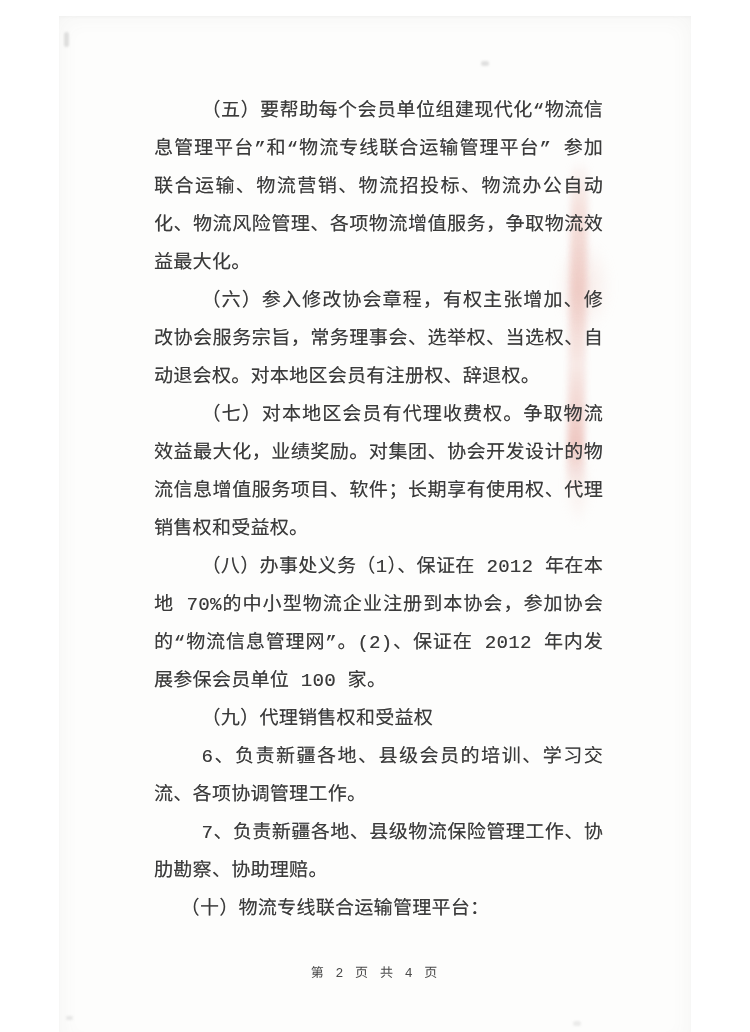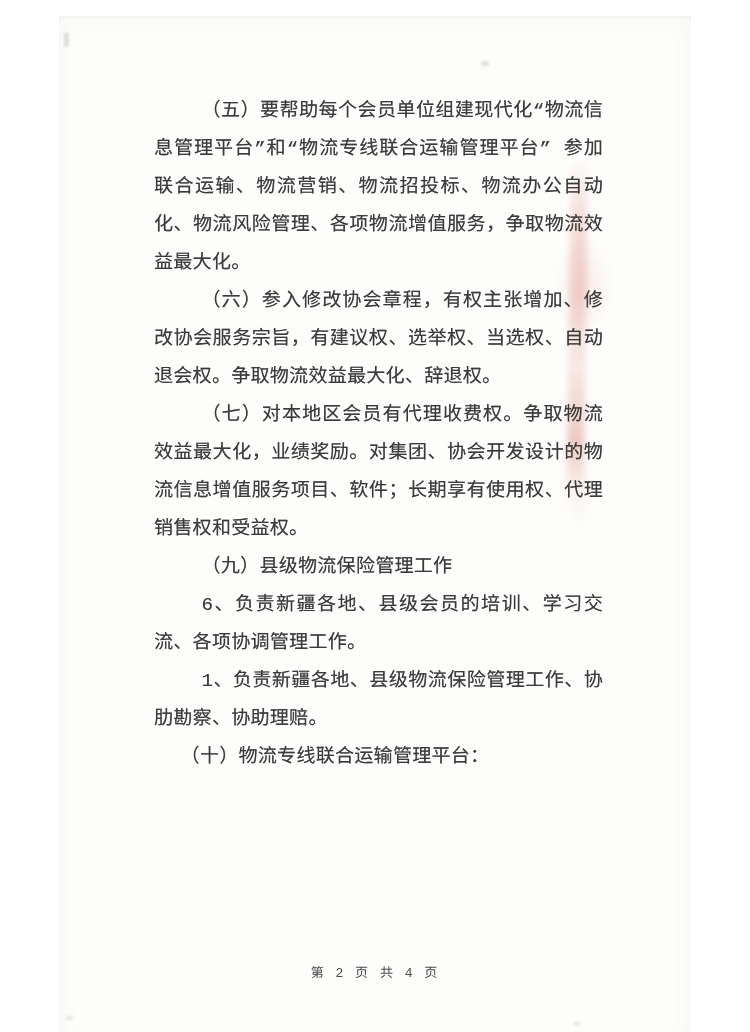--- a/index.html
+++ b/index.html
@@ -101,23 +101,24 @@
   <div class="pink-streak"></div>
   <div class="pink-halo"></div>
   <div class="pink-tail"></div>
   <div class="speck speck-1"></div>
   <div class="speck speck-2"></div>
   <div class="speck speck-3"></div>
   <div class="speck speck-4"></div>
 
   <section class="content">
     <p>（五）要帮助每个会员单位组建现代化“物流信息管理平台”和“物流专线联合运输管理平台” 参加联合运输、物流营销、物流招投标、物流办公自动化、物流风险管理、各项物流增值服务，争取物流效益最大化。</p>
-    <p>（六）参入修改协会章程，有权主张增加、修改协会服务宗旨，有建议权、选举权、当选权、自动退会权。争取物流效益最大化、辞退权。</p>
+    <p>（六）参入修改协会章程，有权主张增加、修改协会服务宗旨，常务理事会、选举权、当选权、自动退会权。对本地区会员有注册权、辞退权。</p>
     <p>（七）对本地区会员有代理收费权。争取物流效益最大化，业绩奖励。对集团、协会开发设计的物流信息增值服务项目、软件；长期享有使用权、代理销售权和受益权。</p>
-    <p>（九）县级物流保险管理工作</p>
+    <p>（八）办事处义务（1）、保证在 2012 年在本地 70%的中小型物流企业注册到本协会，参加协会的“物流信息管理网”。(2)、保证在 2012 年内发展参保会员单位 100 家。</p>
+    <p>（九）代理销售权和受益权</p>
     <p>6、负责新疆各地、县级会员的培训、学习交流、各项协调管理工作。</p>
-    <p>1、负责新疆各地、县级物流保险管理工作、协肋勘察、协助理赔。</p>
+    <p>7、负责新疆各地、县级物流保险管理工作、协肋勘察、协助理赔。</p>
     <p class="indent-small">（十）物流专线联合运输管理平台：</p>
   </section>
 
   <div class="page-footer">第 2 页 共 4 页</div>
 
 </main>
 
 </body></html>

